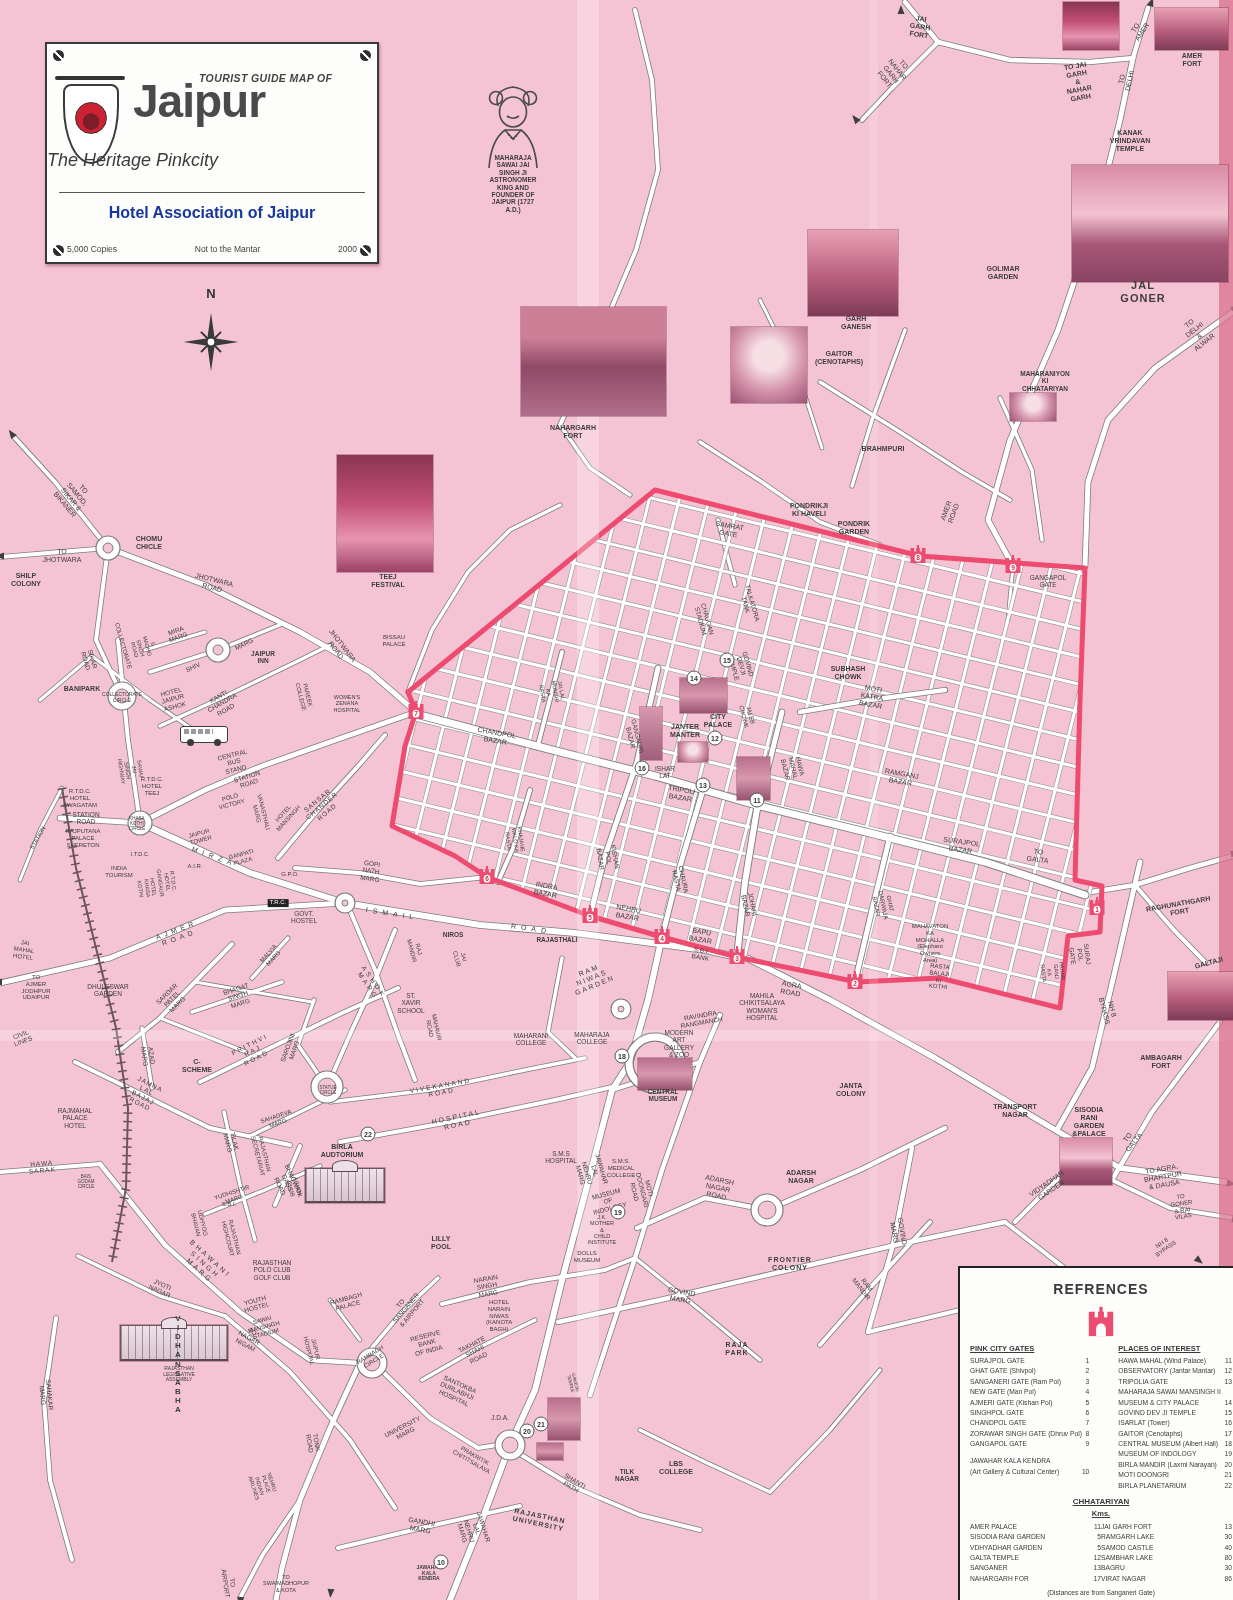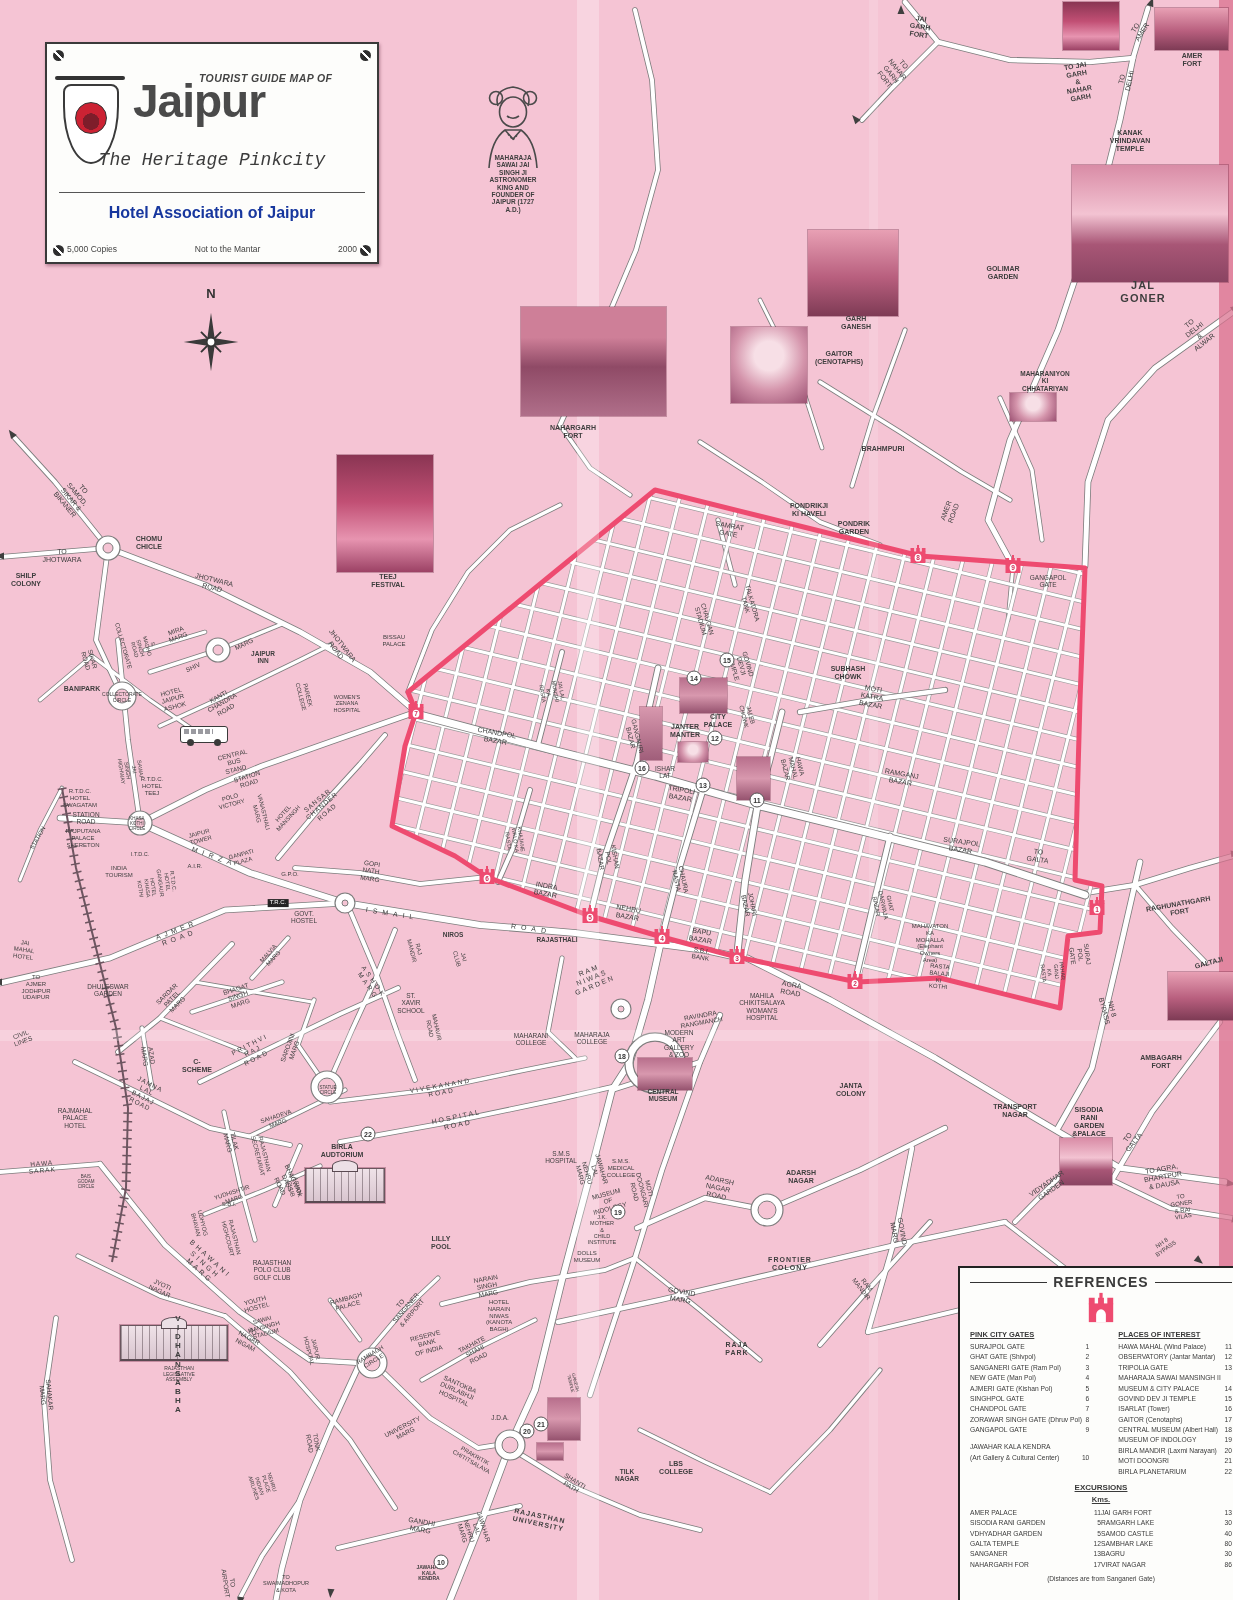--- a/index.html
+++ b/index.html
@@ -29,22 +29,22 @@
     align-items:center;justify-content:center;transform:translate(-50%,-50%);}
   
   #titlecard{position:absolute;left:45px;top:42px;width:330px;height:218px;background:#fdfdfb;
     border:2px solid #3a3a3a;box-shadow:1px 2px 3px rgba(90,30,55,.4);}
   .screw{position:absolute;width:11px;height:11px;border-radius:50%;background:#2e2e2e;
     background-image:linear-gradient(45deg,transparent 42%,#fff 42% 58%,transparent 58%);}
   #tc-tagline{position:absolute;left:152px;top:28px;font-size:10.5px;font-weight:bold;
     font-style:italic;color:#444;letter-spacing:.4px;}
   #tc-city{position:absolute;left:86px;top:30px;font-size:46px;font-weight:800;color:#4a4a4a;
     letter-spacing:-1px;}
-  #tc-script{position:absolute;left:0;top:106px;width:100%;text-align:center;
-    font-family:Liberation Mono, monospace;font-style:italic;font-size:18px;color:#3c3c3c;}
+  #tc-script{position:absolute;left:0;top:106px;width:100%;text-align:left;
+    font-family:Liberation Sans, sans-serif;font-style:italic;font-size:18px;color:#3c3c3c;}
   #tc-rule{position:absolute;left:12px;right:12px;top:148px;border-top:1.5px solid #555;}
   #tc-assoc{position:absolute;left:0;top:160px;width:100%;text-align:center;font-size:16px;
     font-weight:bold;color:#17379e;}
   #tc-foot{position:absolute;left:20px;right:20px;bottom:8px;display:flex;
     justify-content:space-between;font-size:8.5px;color:#444;}
   #tc-logo{position:absolute;left:16px;top:40px;width:52px;height:76px;border:2.5px solid #3a3a3a;
     border-radius:8px 8px 50% 50%/8px 8px 72% 72%;background:#fff;}
   #tc-logo:before{content:"";position:absolute;left:50%;top:16px;width:30px;height:30px;
     transform:translateX(-50%);border-radius:50%;background:radial-gradient(circle at 50% 62%,#7e1d2a 0 34%,#cc2233 35% 100%);border:1.5px solid #333;}
   #tc-hanger{position:absolute;left:8px;top:32px;width:70px;height:4px;background:#333;border-radius:2px;}
@@ -54,21 +54,21 @@
   
   .bus{position:absolute;left:180px;top:726px;width:46px;height:15px;background:#fff;
     border:1.5px solid #3a3a3a;border-radius:3px;}
   .bus i{position:absolute;bottom:-4px;width:7px;height:7px;background:#3a3a3a;border-radius:50%;}
   .bus i.w1{left:6px}.bus i.w2{right:6px}
   .bus b{position:absolute;left:3px;top:2px;right:14px;height:5px;
     background:repeating-linear-gradient(90deg,#9a9aa0 0 5px,#fff 5px 7px);}
   
   #refpanel{position:absolute;left:958px;top:1266px;width:284px;height:360px;background:#fdfdfb;
     border:2px solid #222;padding:6px 8px 0 10px;box-sizing:border-box;color:#3a3a3a;}
-  #ref-title-row{display:flex;align-items:center;gap:6px;}
+  #ref-title-row{display:flex;align-items:center;gap:6px;flex-direction:column;}
   #ref-title-row .line{flex:1;border-top:1.5px solid #333;}
   #ref-title{font-size:14px;font-weight:800;letter-spacing:1px;}
   #ref-icon{text-align:center;margin:2px 0 3px;}
   .refcols{display:flex;gap:0;}
   .refcol{flex:1;}
   .refhead{font-size:7.5px;font-weight:bold;text-decoration:underline;margin-bottom:3px;}
   .refrow{display:flex;justify-content:space-between;font-size:6.7px;line-height:1.55;}
   .refrow .nm{white-space:pre;}
   #exc-head{text-align:center;font-size:8px;font-weight:bold;text-decoration:underline;margin-top:6px;}
   #exc-unit{text-align:center;font-size:7.5px;font-weight:bold;text-decoration:underline;margin:3px 0 4px;}
@@ -1014,21 +1014,21 @@
               <span class="nm">MOTI DOONGRI</span>
               <span>21</span>
             </div>
             <div class="refrow">
               <span class="nm">BIRLA PLANETARIUM</span>
               <span>22</span>
             </div>
           </div>
       </div>
     </div>
-    <div id="exc-head">EXCURSIONS</div>
+    <div id="exc-head">CHHATARIYAN</div>
     <div id="exc-unit">Kms.</div>
     <div class="refcols">
       <div class="refcol" id="exc-left">
           <div class="refrow">
             <span class="nm">AMER PALACE</span>
             <span>11</span>
           </div>
           <div class="refrow">
             <span class="nm">SISODIA RANI GARDEN</span>
             <span>5</span>

